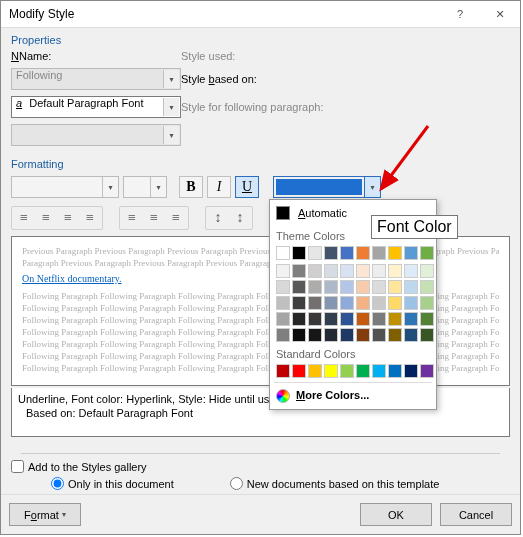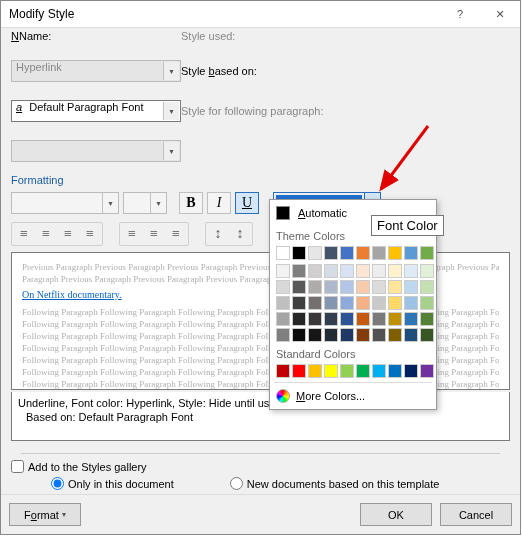--- a/index.html
+++ b/index.html
@@ -27,21 +27,21 @@
     padding-left: 8px;
     border-bottom: 1px solid #ddd;
   }
   .titlebar .title { flex: 1; font-size: 12px; }
   .titlebar .btn { width: 40px; height: 27px; display:flex; align-items:center; justify-content:center; color:#555; }
   .section-label { font-size: 11px; padding: 6px 10px 2px; color:#1a5ea0; }
   .props {
     padding: 2px 10px 6px;
     display: grid;
     grid-template-columns: 170px 1fr;
-    row-gap: 18px;
+    row-gap: 6px;
     align-items: center;
   }
   .props label { font-size: 11px; }
   .dimmed { color:#888; }
   .input, .select {
     height: 22px;
     border: 1px solid #7a7a7a;
     background: #fff;
     padding: 0 4px;
     font-size: 11px;
@@ -106,54 +106,55 @@
     background:#fff; border:1px solid #999; box-shadow:2px 2px 6px rgba(0,0,0,.25);
     padding:4px; z-index:10;
   }
   .picker .auto-row { display:flex; align-items:center; gap:8px; padding:2px 2px 6px; }
   .picker .auto-sw { width:14px; height:14px; background:#000; border:1px solid #888; }
   .picker .hdr { font-size:11px; color:#666; padding:4px 2px 2px; }
   .picker .sep { border-top:1px solid #ddd; margin:2px 0; }
   .swgrid { display:grid; grid-template-columns: repeat(10, 14px); gap:2px; padding:2px; }
   .sw { width:14px; height:14px; border:1px solid #ccc; }
   .shadesgrid { display:grid; grid-template-columns: repeat(10, 14px); grid-template-rows: repeat(5,14px); gap:2px; padding:2px; }
-  .more-row { display:flex; align-items:center; gap:6px; padding:4px 2px 2px; }
+  .more-row { display:flex; align-items:flex-start; gap:6px; padding:4px 2px 2px;font-weight:bold; }
   .wheel {
     width:14px; height:14px; border-radius:50%;
     background: conic-gradient(red,orange,yellow,lime,cyan,blue,magenta,red);
     border:1px solid #aaa;
   }
   .tooltip {
-    position:absolute; left:370px; top:214px; font-size:13px;
+    position:absolute; left:370px; top:214px; font-size:16px;
     background:#fff; border:1px solid #767676; padding:2px 5px; z-index:11;
   }
   
   .arrow-svg { position:absolute; left:372px; top:120px; z-index:5; pointer-events:none; }
 
   input[type="checkbox"], input[type="radio"] { margin:0; }
   .underline-a { text-decoration: underline; }
 </style>
 </head>
 <body>
 
 <div class="dialog">
 
   <div class="titlebar">
     <span class="title">Modify Style</span>
     <div class="btn">?</div>
     <div class="btn">✕</div>
   </div>
 
+  <div class="section-label">Properties</div>
 
   <div class="props">
     <label><span class="underline-a">N</span><span>Name:</span></label>
 
     <label class="dimmed">Style used:</label>
     <div class="select disabled">
-      <span>Hyperlink</span>
+      <span>Following</span>
       <span class="arrow">
           <span class="chev">▾</span>
         </span>
     </div>
 
     <label>Style <span class="underline-a">b</span>ased on:</label>
     <div class="select" style="background:#fff">
       <span style="text-decoration:underline; font-style:italic; margin-right:4px">a</span>
       <span>Default Paragraph Font</span>
       <span class="arrow">

